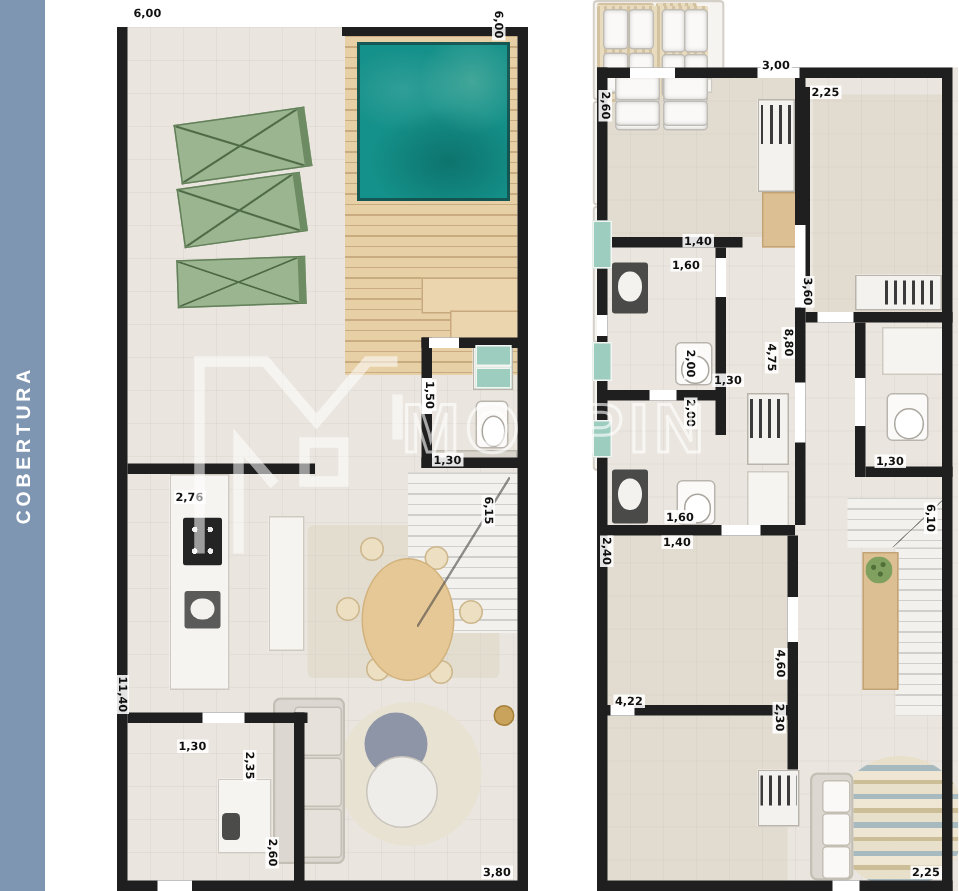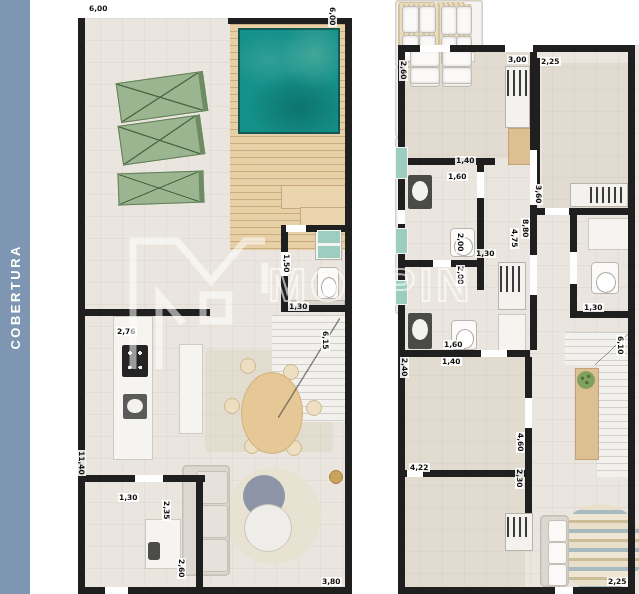--- a/index.html
+++ b/index.html
@@ -256,21 +256,21 @@
     <div class="wall" style="left:130px;top:357px;width:7px;height:123px;"></div>
     <div class="gap" style="left:130px;top:398px;width:7px;height:30px;"></div>
     <div class="wall" style="left:8px;top:470px;width:127px;height:7px;"></div>
     <div class="gap" style="left:12px;top:470px;width:16px;height:7px;"></div>
     <div class="wall" style="left:130px;top:477px;width:7px;height:36px;"></div>
 
     <div class="glass" style="left:0;top:147px;width:11px;height:30px;"></div>
     <div class="glass" style="left:0;top:228px;width:11px;height:24px;"></div>
     <div class="glass" style="left:0;top:280px;width:11px;height:23px;"></div>
   <span class="dim v" style="left: 13px; top: 60px;">2,60</span>
-      <span class="dim" style="left: 112px; top: 55px;">3,00</span>
+      <span class="dim" style="left: 112px; top: 39px;">3,00</span>
       <span class="dim" style="left: 145px; top: 57px;">2,25</span>
       <span class="dim" style="left: 60px; top: 156px;">1,40</span>
       <span class="dim" style="left: 52px; top: 172px;">1,60</span>
       <span class="dim v" style="left: 148px; top: 184px;">3,60</span>
       <span class="dim v" style="left: 70px; top: 232px;">2,00</span>
       <span class="dim" style="left: 80px; top: 249px;">1,30</span>
       <span class="dim v" style="left: 70px; top: 265px;">2,00</span>
       <span class="dim v" style="left: 124px; top: 228px;">4,75</span>
       <span class="dim v" style="left: 135px; top: 218px;">8,80</span>
       <span class="dim" style="left: 188px; top: 303px;">1,30</span>

